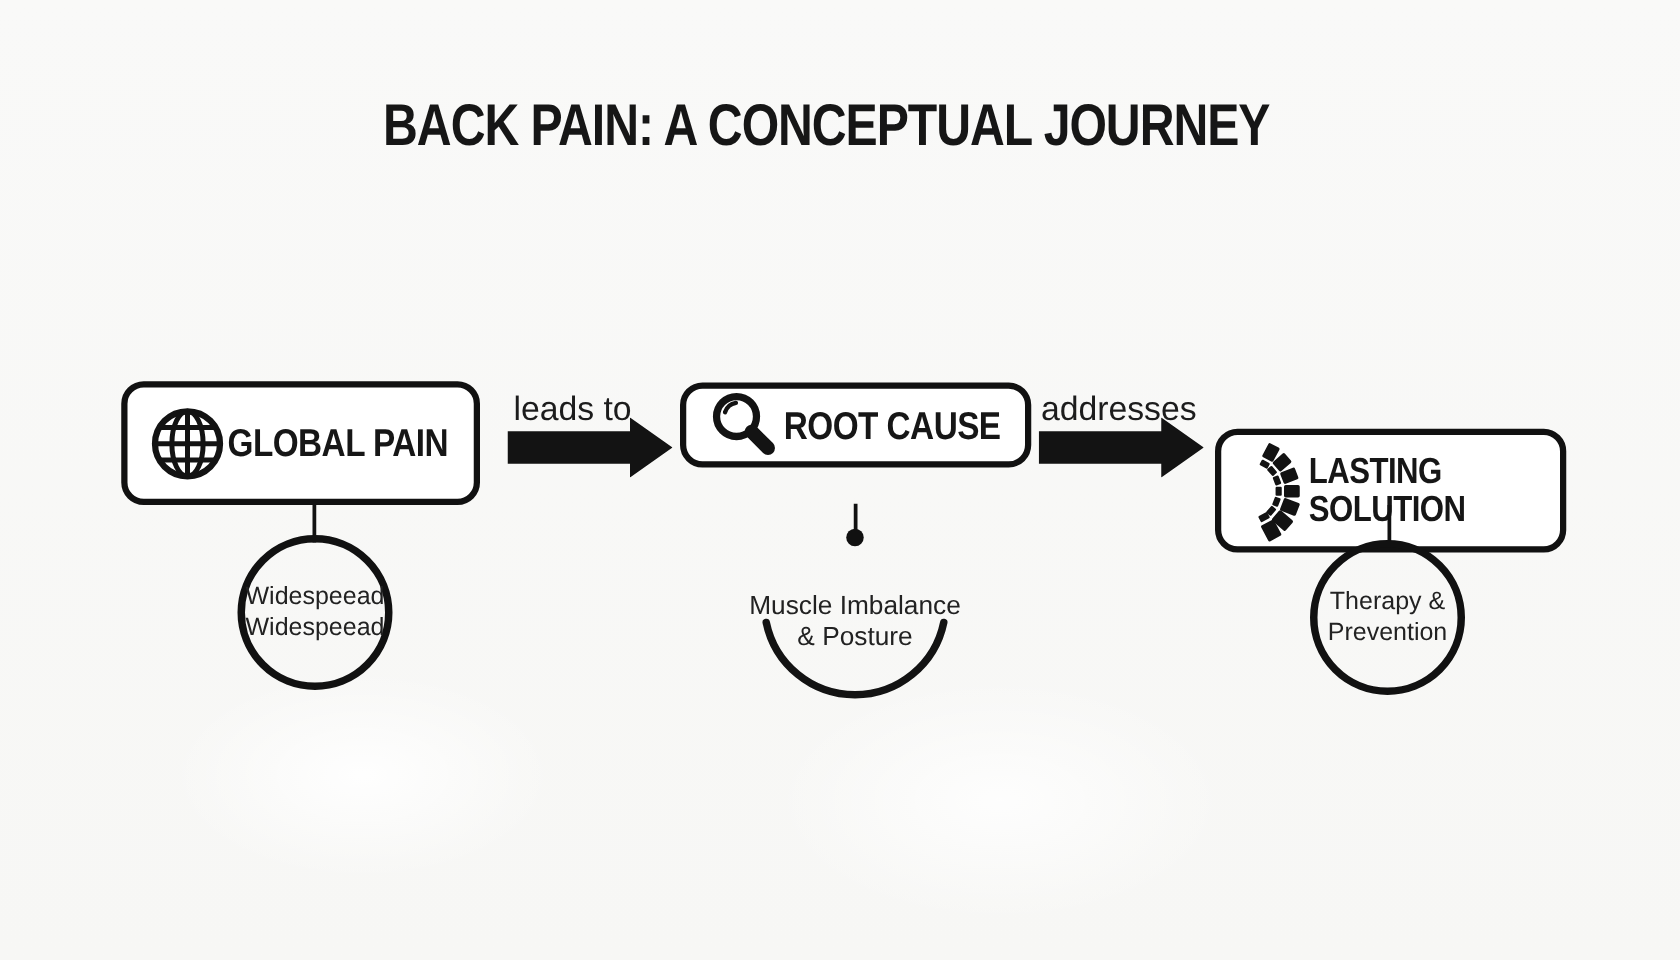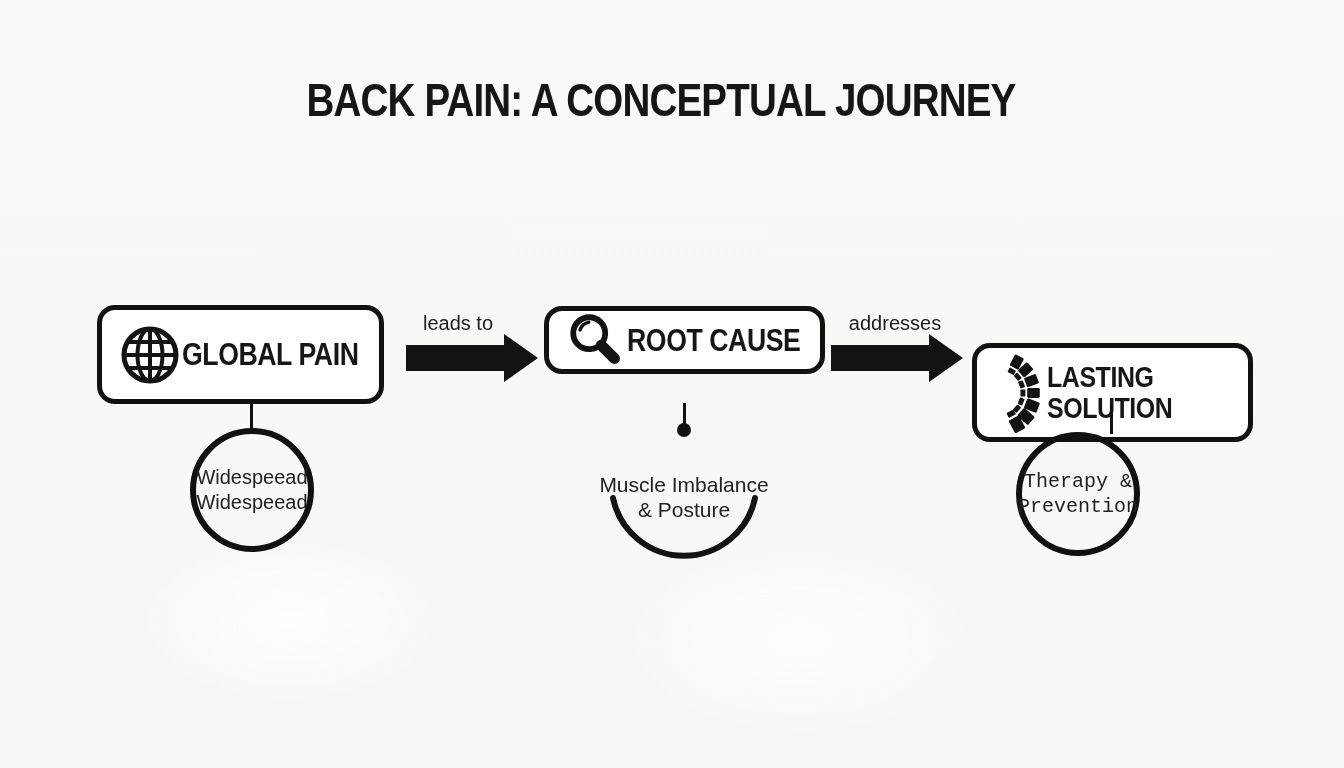--- a/index.html
+++ b/index.html
@@ -30,21 +30,21 @@
   }
   .step-label{
     font-weight:700;color:#161616;font-size:31px;line-height:1.0;
     letter-spacing:-.5px;transform:scaleX(.86);transform-origin:0 50%;
     white-space:nowrap;
   }
   .step-label.wrap{white-space:normal;width:150px;font-size:29px;line-height:1.05;}
   .icon-wrap{flex:0 0 auto;display:flex;align-items:center;justify-content:center;}
   
   .arrow-label{
-    font-size:20px;color:#1c1c1c;text-align:center;width:140px;
+    font-size:27px;color:#1c1c1c;text-align:center;width:140px;
   }
   
   .connector{width:3px;background:#111;}
   .dot{width:14px;height:14px;border-radius:50%;background:#111;}
   
   .sub-circle{
     width:124px;height:124px;border:6px solid #111;border-radius:50%;
     box-sizing:border-box;display:flex;align-items:center;justify-content:center;
     text-align:center;background:transparent;
   }
@@ -149,20 +149,20 @@
     <div>Muscle Imbalance</div>
     <div>&amp; Posture</div>
   </div>
   <div class="abs" style="left:600px;top:468px;">
     <svg width="170" height="100" viewBox="0 0 170 100" fill="none">
       <path class="ink" d="M 13 30 A 72.5 72.5 0 0 0 155 30" stroke-width="6" stroke-linecap="round"></path>
     </svg>
   </div>
 
   <div class="abs connector" style="left:1110px;top:404px;height:30px;"></div>
-  <div class="abs sub-circle" style="left:1016px;top:432px;font-family:Liberation Mono, monospace;">
+  <div class="abs sub-circle" style="left:1048px;top:432px;">
     <div class="sub-text">
       <div>Therapy &amp;</div>
       <div>Prevention</div>
     </div>
   </div>
 
 </div>
 
 </body></html>

